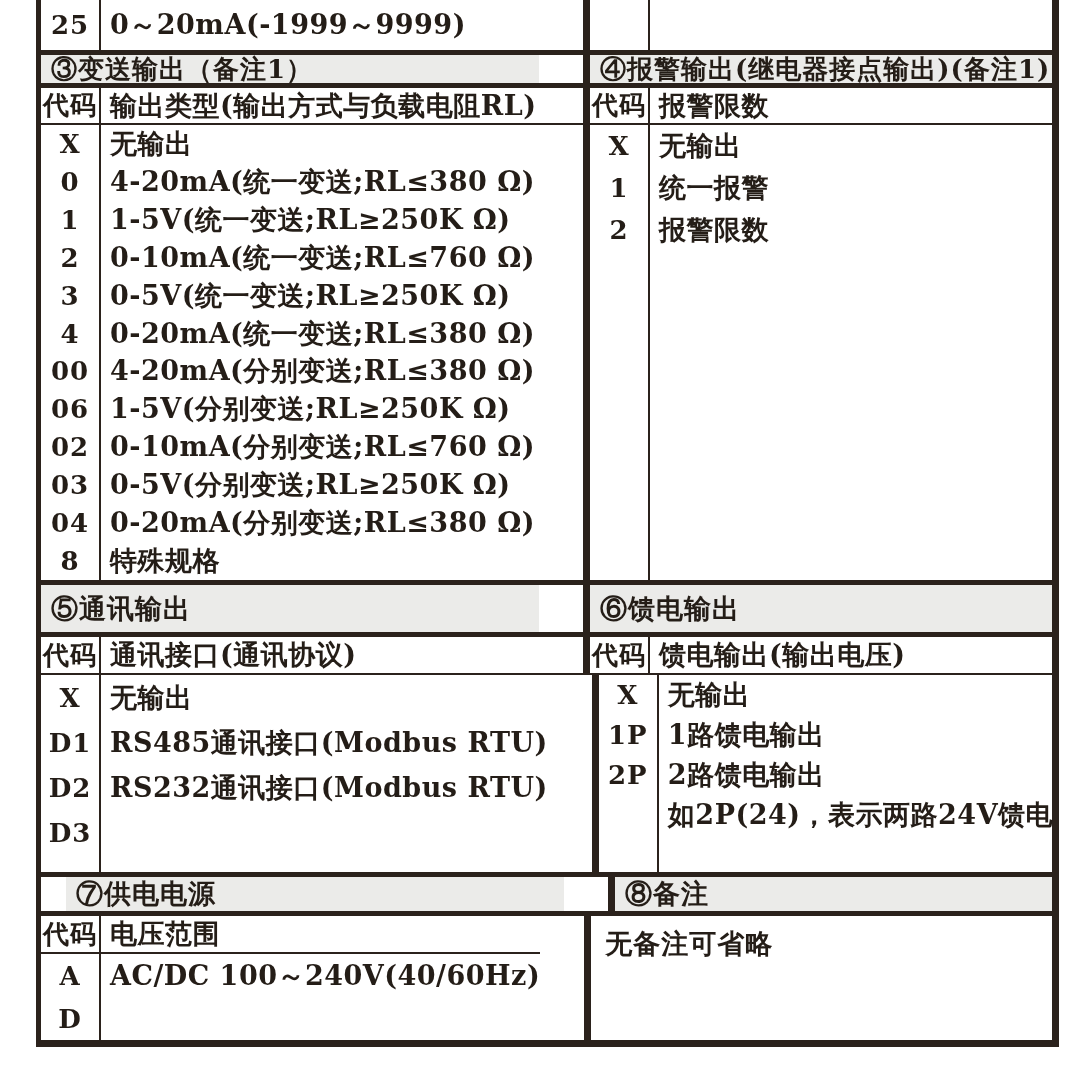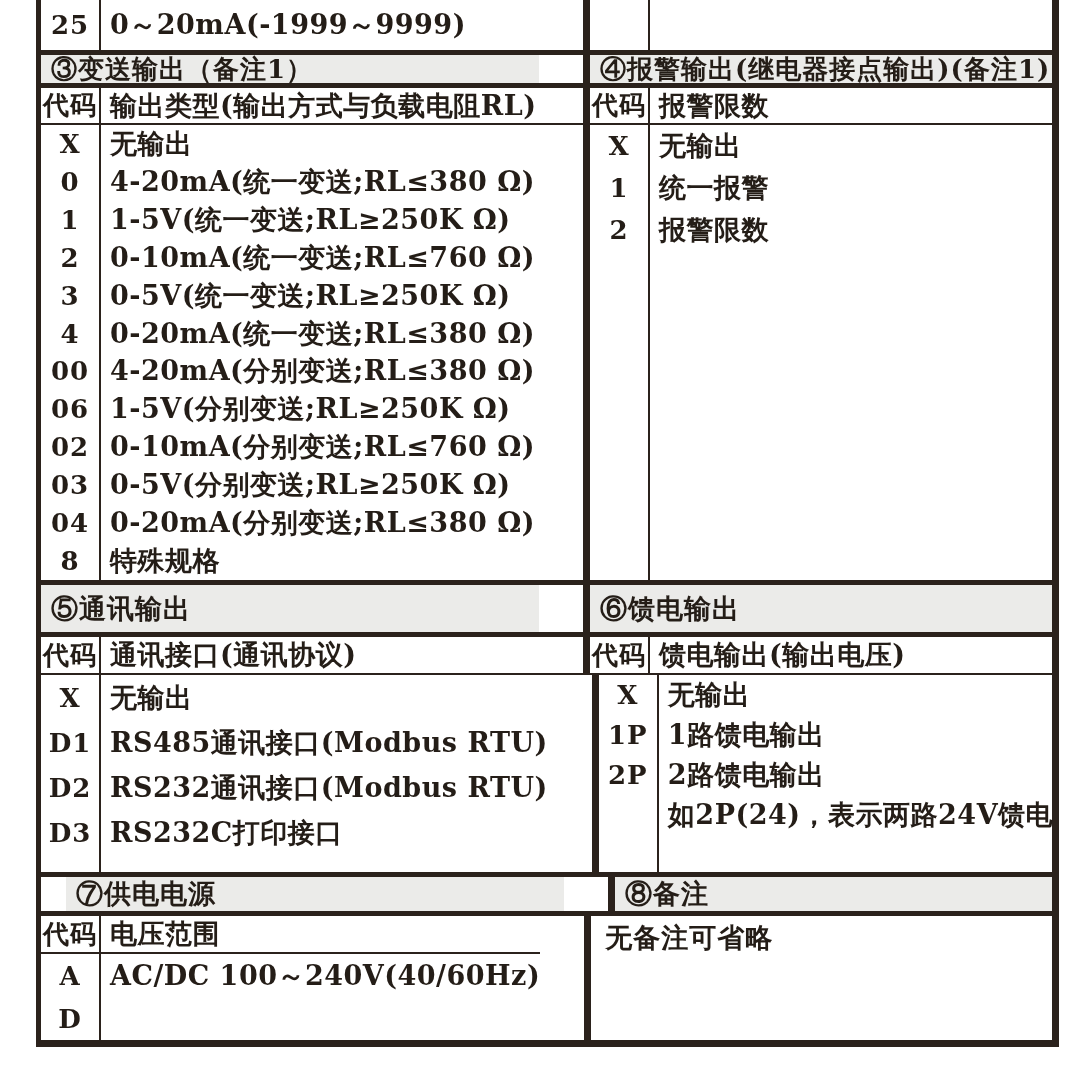--- a/index.html
+++ b/index.html
@@ -52,21 +52,21 @@
   .b-h2{height:52px;}
   .b-ch2{height:38px;}
   .b-d2{height:202px;}
   .b-h3{height:39px;padding-left:25px;}
   .b-d3{height:124px;}
   
   .power-left{flex:0 0 498px;display:flex;flex-direction:column;box-sizing:border-box;}
   .power-sub{display:flex;height:38px;border-bottom:2px solid var(--line);box-sizing:content-box;}
   .power-rows{display:flex;flex:1;}
   
-  .remark{flex:1;display:flex;align-items:flex-start;padding:4px 0 0 14px;font-size:27px;letter-spacing:1px;border-radius:17px;}
+  .remark{flex:1;display:flex;align-items:flex-start;padding:10px 0 0 14px;font-size:27px;letter-spacing:1px;border-radius:17px;}
 </style>
 </head>
 <body>
 
 <div class="table">
 
   <div class="band b-top bb-thick">
     <div class="lhalf">
       <div class="codecol">25</div>
       <div class="contcol">0～20mA(-1999～9999)</div>
@@ -167,21 +167,20 @@
       <div class="codes p45">
         <div>X</div>
         <div>D1</div>
         <div>D2</div>
         <div>D3</div>
       </div>
       <div class="descs p45">
         <div>无输出</div>
         <div>RS485通讯接口(Modbus RTU)</div>
         <div>RS232通讯接口(Modbus RTU)</div>
-        <div>RS232C打印接口</div>
       </div>
     </div>
     <div class="rhalf">
       <div class="codes p40">
         <div>X</div>
         <div>1P</div>
         <div>2P</div>
         <div></div>
       </div>
       <div class="descs p40">

